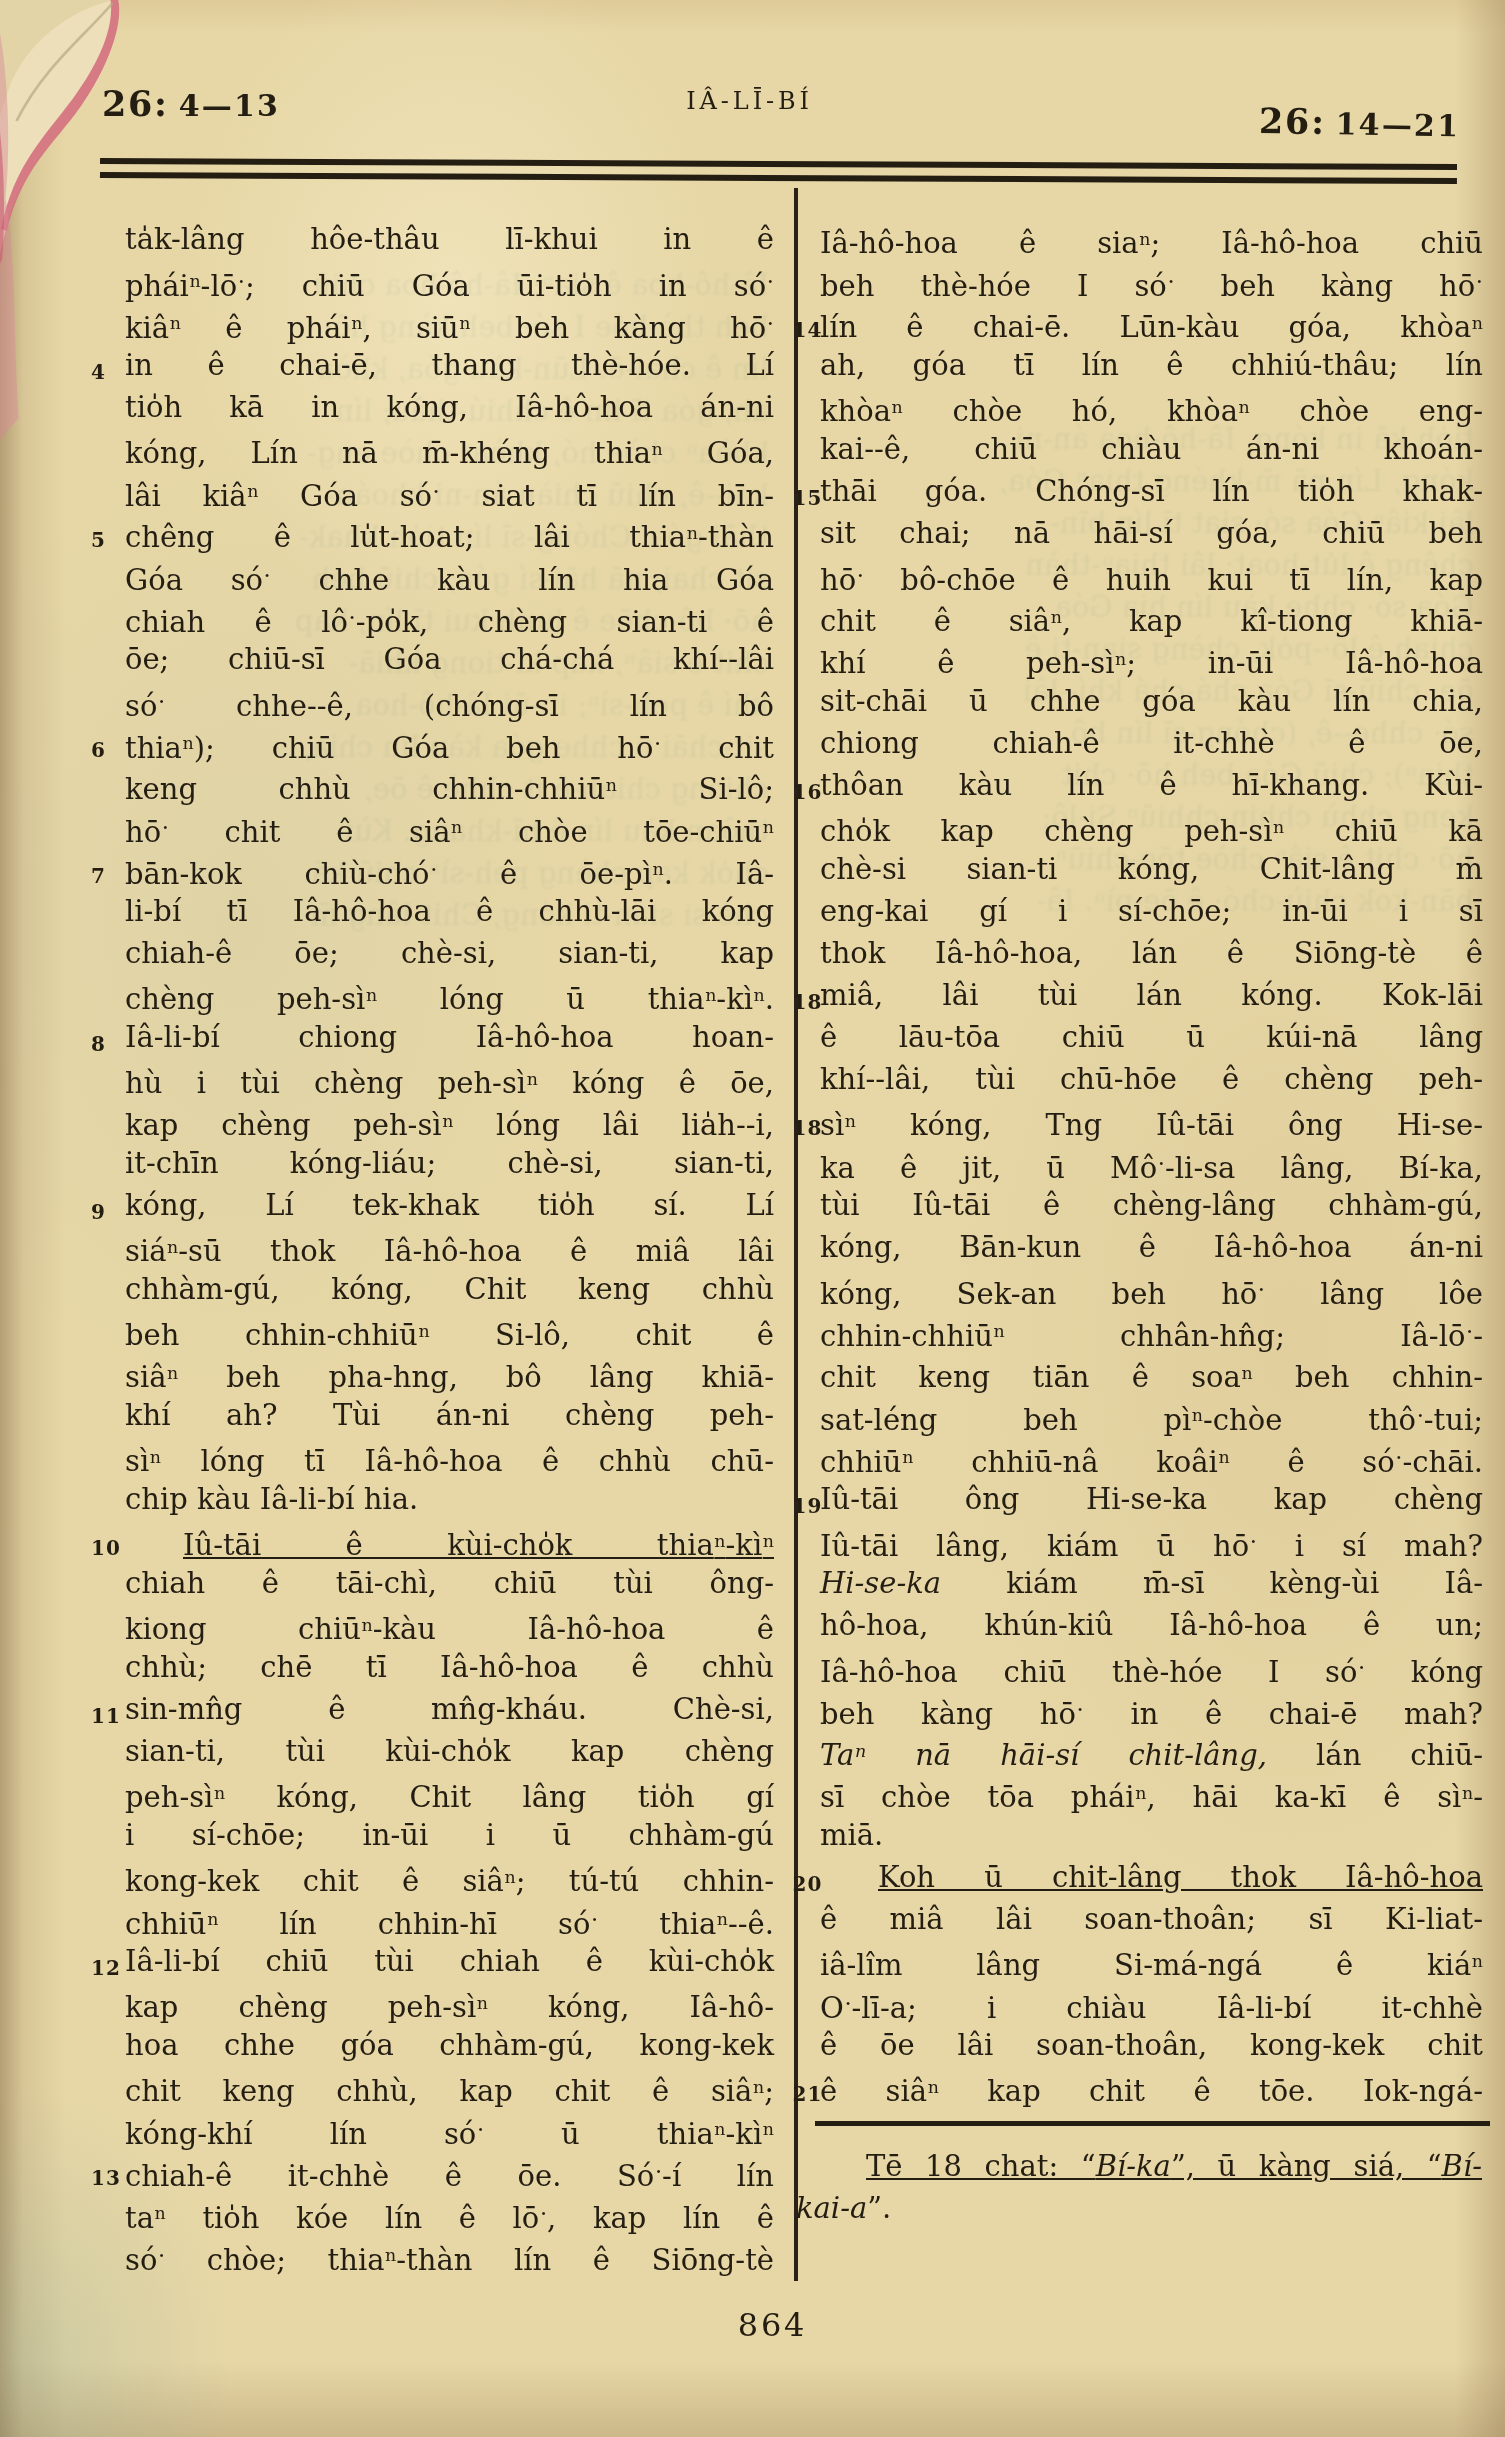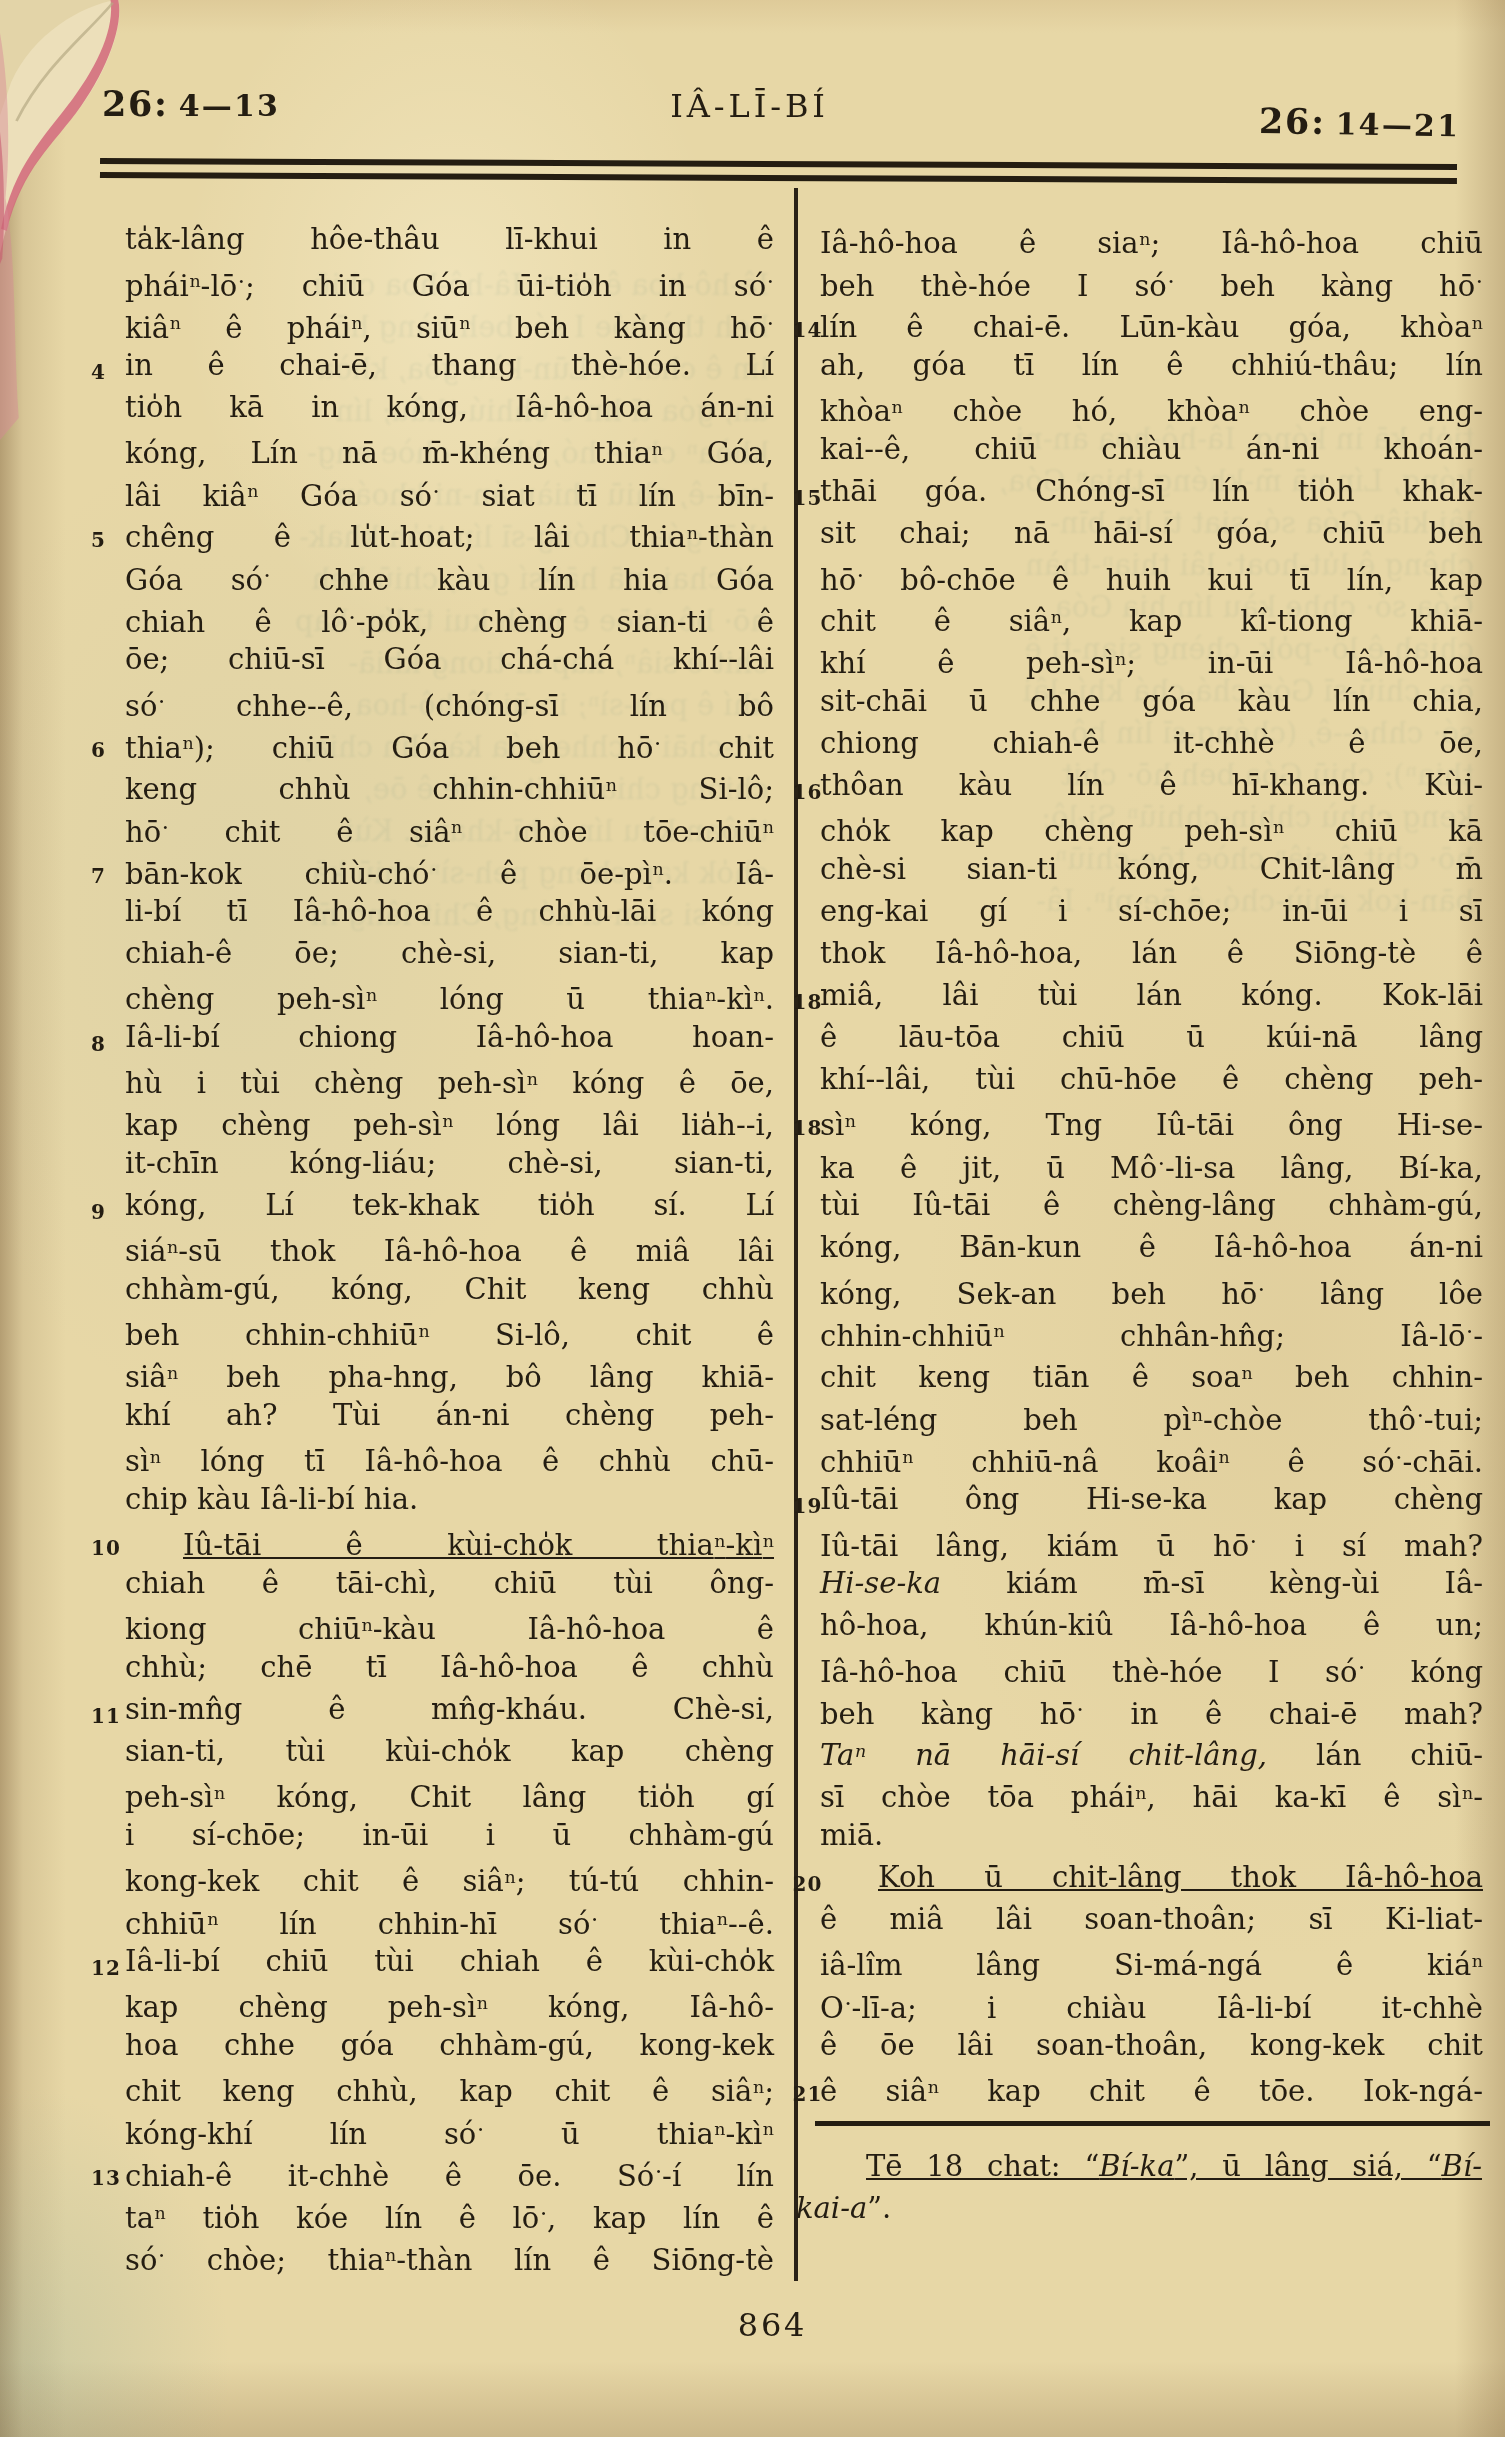--- a/index.html
+++ b/index.html
@@ -18,21 +18,21 @@
       linear-gradient(0deg, rgba(130,102,62,.28) 0px, rgba(130,102,62,0) 77px),
       linear-gradient(180deg, rgba(214,190,140,.5) 0px, rgba(214,190,140,0) 33px);
   }
   
   .hdr{position:absolute; top:83px; left:102px; right:45px; height:66px; font-weight:bold;text-decoration:underline;}
   .h-left{position:absolute; left:0; top:0; white-space:nowrap;}
   .h-right{position:absolute; right:0; top:0; white-space:nowrap; transform:translateY(18.7px) rotate(1deg);}
   .ch{font-size:35px; letter-spacing:1.7px;}
   .vr{font-size:30px; letter-spacing:2.2px; margin-left:10px;}
   .h-title{position:absolute; left:0; right:10px; top:4.4px; text-align:center; transform:translateX(-26.4px);
-    font-weight:normal; font-size:32px; letter-spacing:3.9px;}
+    font-weight:normal; font-size:24px; letter-spacing:3.9px;}
   .rule2{position:absolute; left:100px; right:48px; top:161px; height:7.7px;
     border-top:6px solid #241d12; border-bottom:6px solid #241d12; transform:rotate(0.25deg);}
   
   .vdiv{position:absolute; left:794px; top:188px; width:3.9px; height:2093px; background:#2a2217;}
   .col{position:absolute; top:218px; font-size:29px; line-height:42px;}
   .col-left{left:125px; width:649px;}
   .col-right{left:820px; width:663px;}
   .tl{position:relative; text-align:justify; text-align-last:justify; height:42px;}
   .tl.nj{text-align:left; text-align-last:left;}
   .tl.ind{text-indent:58px;text-decoration:underline;}
@@ -202,21 +202,21 @@
       <div class="tl ind"><span class="vnum">20</span><span>Koh ū chit-lâng thok Iâ-hô-hoa</span></div>
       <div class="tl"><span>ê miâ lâi soan-thoân; sī Ki-liat-</span></div>
       <div class="tl"><span>iâ-lîm lâng Si-má-ngá ê kiá<span class="sn">n</span></span></div>
       <div class="tl"><span>O<span class="od">·</span>-lī-a; i chiàu Iâ-li-bí it-chhè</span></div>
       <div class="tl"><span>ê ōe lâi soan-thoân, kong-kek chit</span></div>
       <div class="tl"><span class="vnum">21</span><span>ê siâ<span class="sn">n</span> kap chit ê tōe.  Iok-ngá-</span></div>
     </div>
 
   <div class="fnrule"></div>
   <div class="footnote">
-      <div class="tl ind"><span>Tē 18 chat: “</span><span class="it">Bí-ka</span><span>”, ū lâng siá, “</span><span class="it">Bí-</span></div>
+      <div class="tl ind"><span>Tē 18 chat: “</span><span class="it">Bí-ka</span><span>”, ū kàng siá, “</span><span class="it">Bí-</span></div>
       <div class="tl nj"><span class="it">kai-a</span><span>”.</span></div>
     </div>
 
   <div class="pagenum">864</div>
 
   <svg class="corner" width="187" height="440" viewBox="0 0 340 800">
     <path d="M0,0 L215,0 C225,40 200,120 150,190 C95,265 40,300 10,420 L0,460 Z" fill="#ecdfba"></path>
     <path d="M0,0 L210,0 C150,10 60,60 20,150 L0,210 Z" fill="#e3d4a8"></path>
     <path d="M215,0 C225,45 195,125 148,192 C96,266 42,302 12,420 L2,416 C25,300 80,250 132,180 C180,115 208,50 201,0 Z" fill="#d2687a" opacity="0.85"></path>
     <path d="M0,60 C14,140 20,260 10,360 C30,470 24,620 34,760 L0,800 Z" fill="#d88a96" opacity="0.45"></path>

